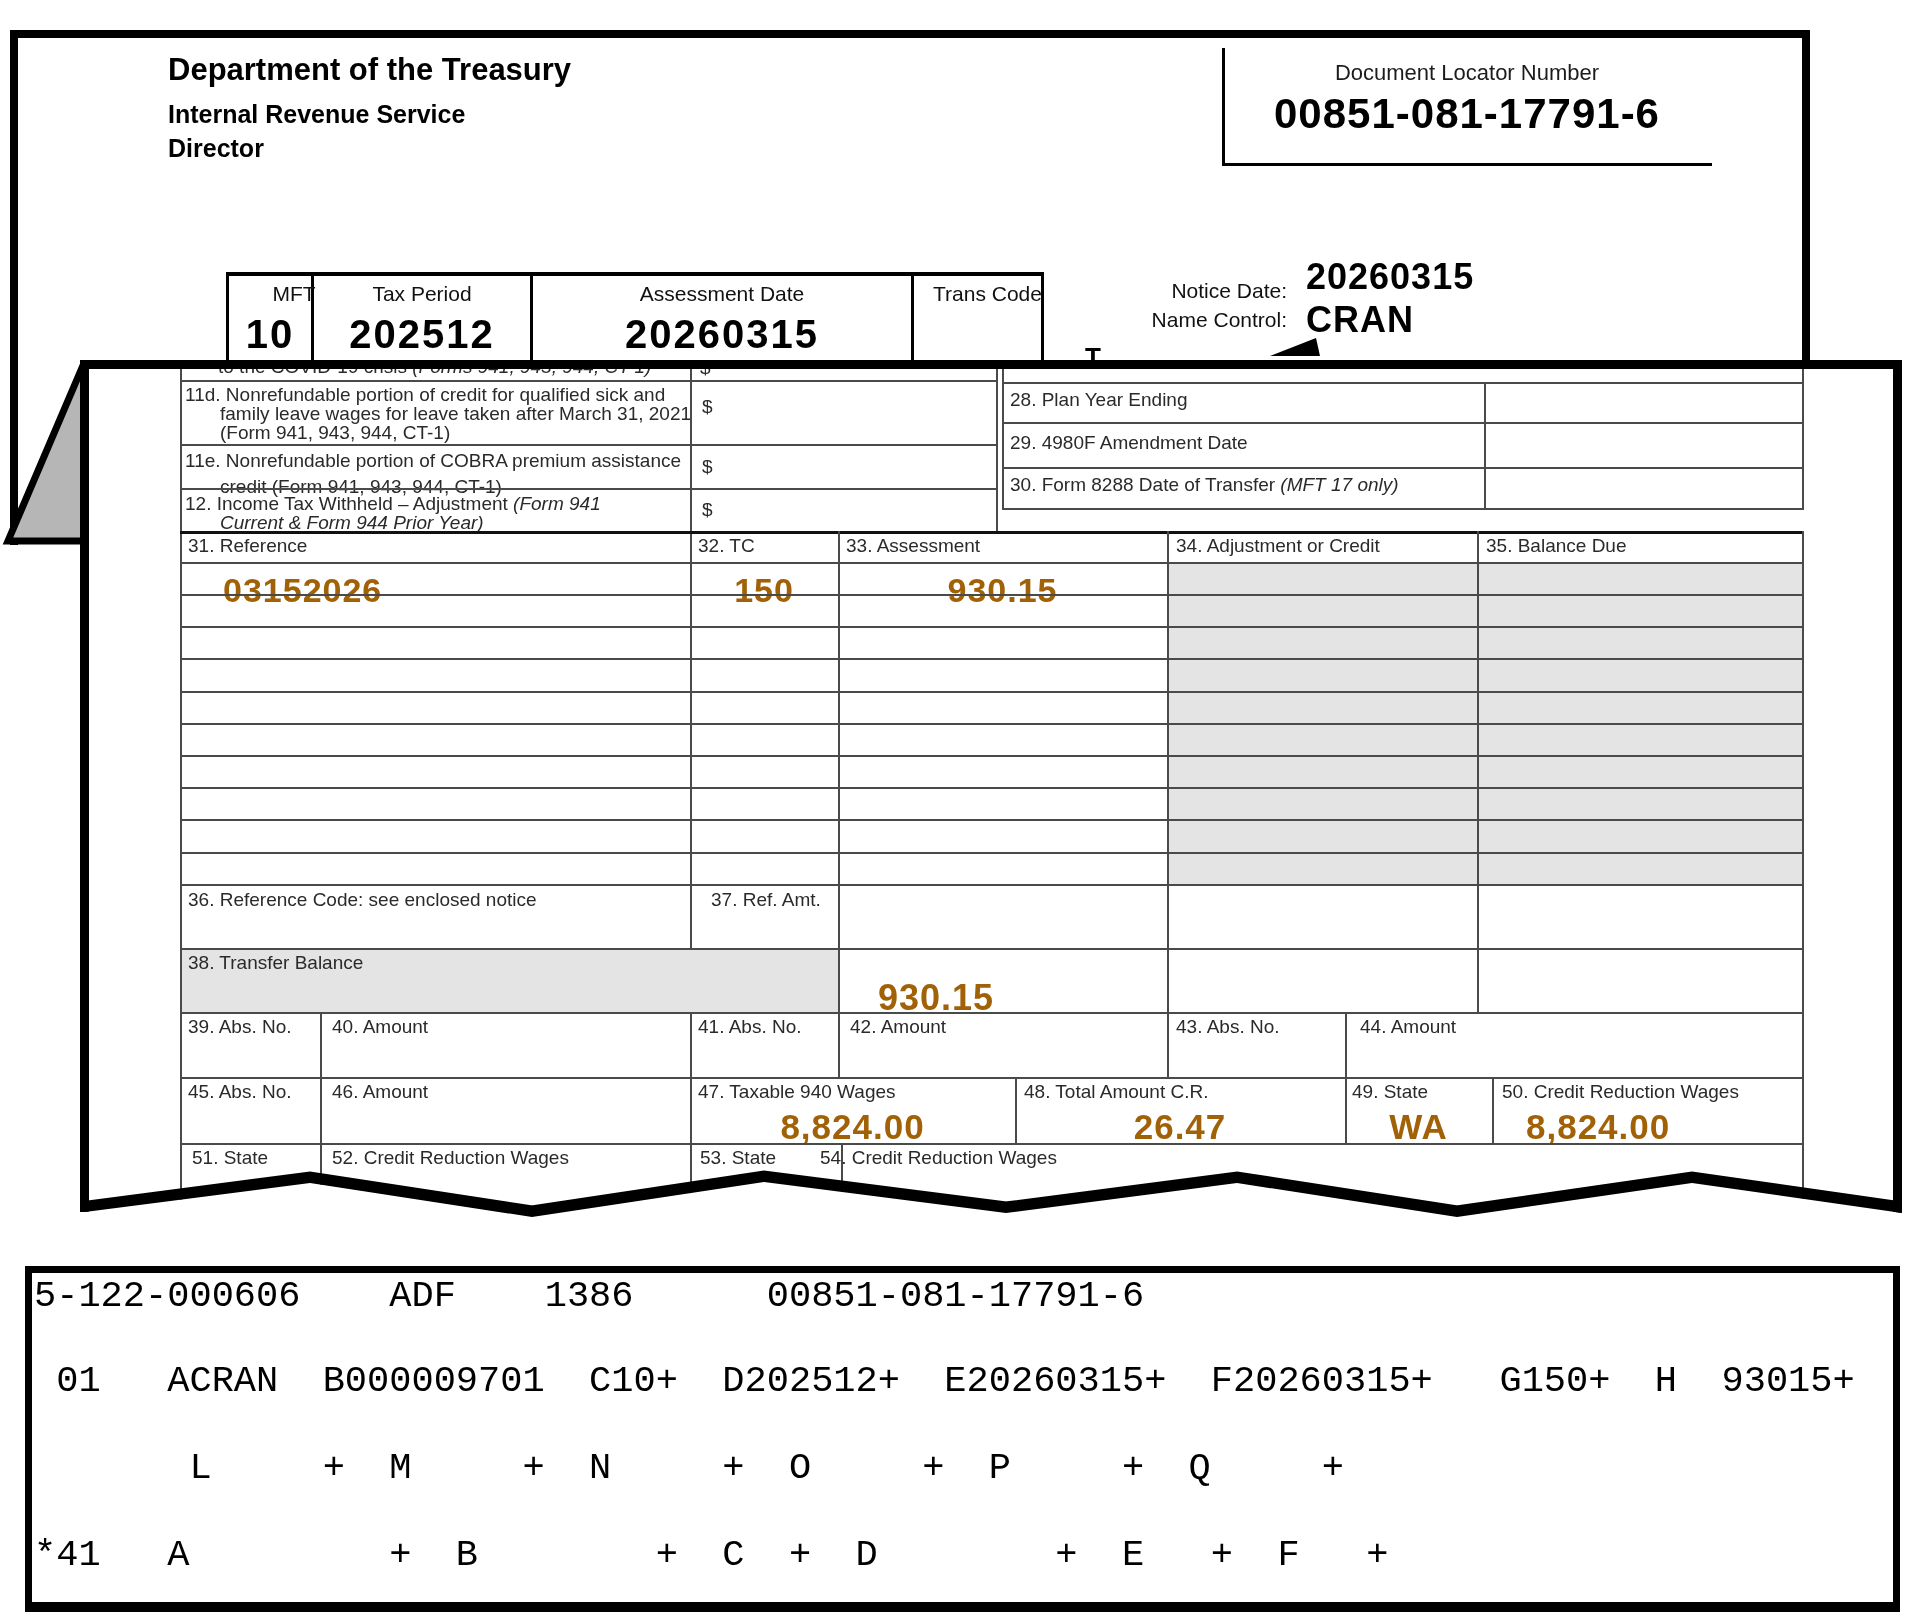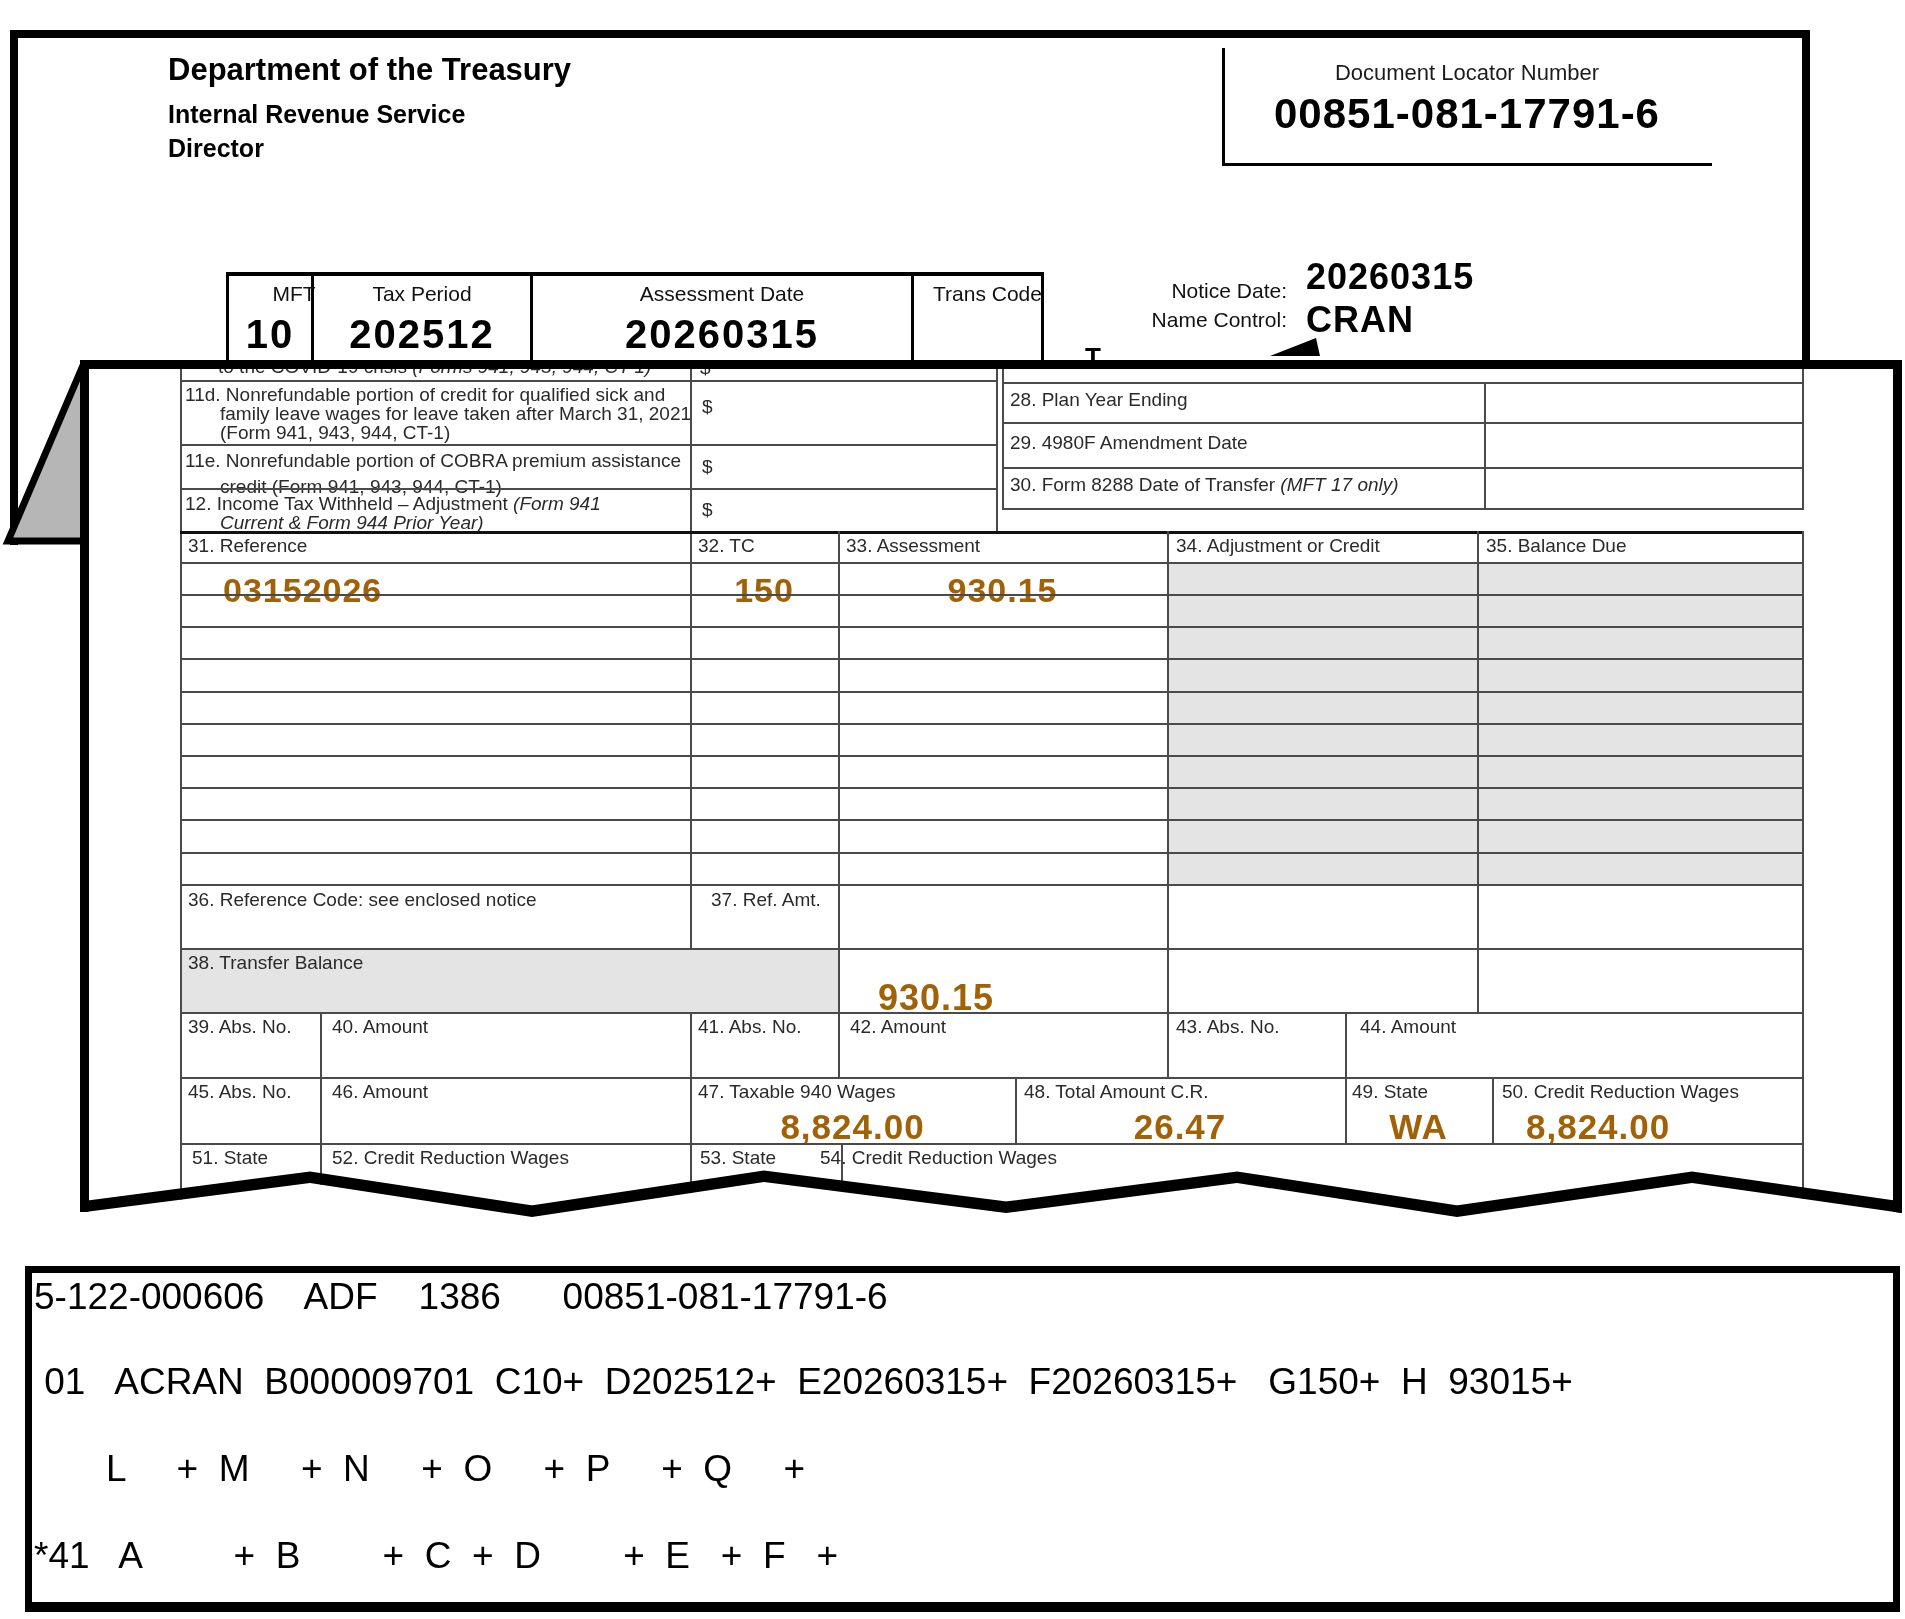--- a/index.html
+++ b/index.html
@@ -9,21 +9,21 @@
   .lbl{position:absolute;font-family:"Liberation Sans",sans-serif;font-size:19px;line-height:20px;
        color:#2a2a2a;white-space:nowrap;}
   .it{font-style:italic;}
   .big{position:absolute;font-family:"Liberation Sans",sans-serif;font-weight:bold;font-size:34px;
        color:#a16207;white-space:nowrap;letter-spacing:1px;margin-top:8px;}
   .hl,.vl{position:absolute;background:#4a4a4a;}
   .bk{position:absolute;background:#000;}
   .ctr{text-align:center;}
   .rt{text-align:right;}
   .gray{position:absolute;background:#e4e4e4;}
-  .mono{position:absolute;font-family:Liberation Sans, sans-serif;
+  .mono{position:absolute;font-family:Liberation Mono, monospace;
         font-size:37px;line-height:37px;color:#000;white-space:pre;}
   #page2{position:absolute;left:80px;top:360px;width:1444px;height:870px;background:#fff;
          clip-path:polygon(0px 0px,1822px 0px,1822px 853px,1612px 823px,1377px 857px,1157px 823px,
          926px 853px,684px 822px,452px 857px,230px 823px,5px 852px,0px 852px);}
   #page2 .bd{position:absolute;background:#000;z-index:4;}
   #footerbox{position:absolute;left:25px;top:1266px;width:1875px;height:346px;box-sizing:border-box;
              border:7px solid #000;border-bottom-width:10px;background:#fff;}
 </style>
 </head>
 <body>

